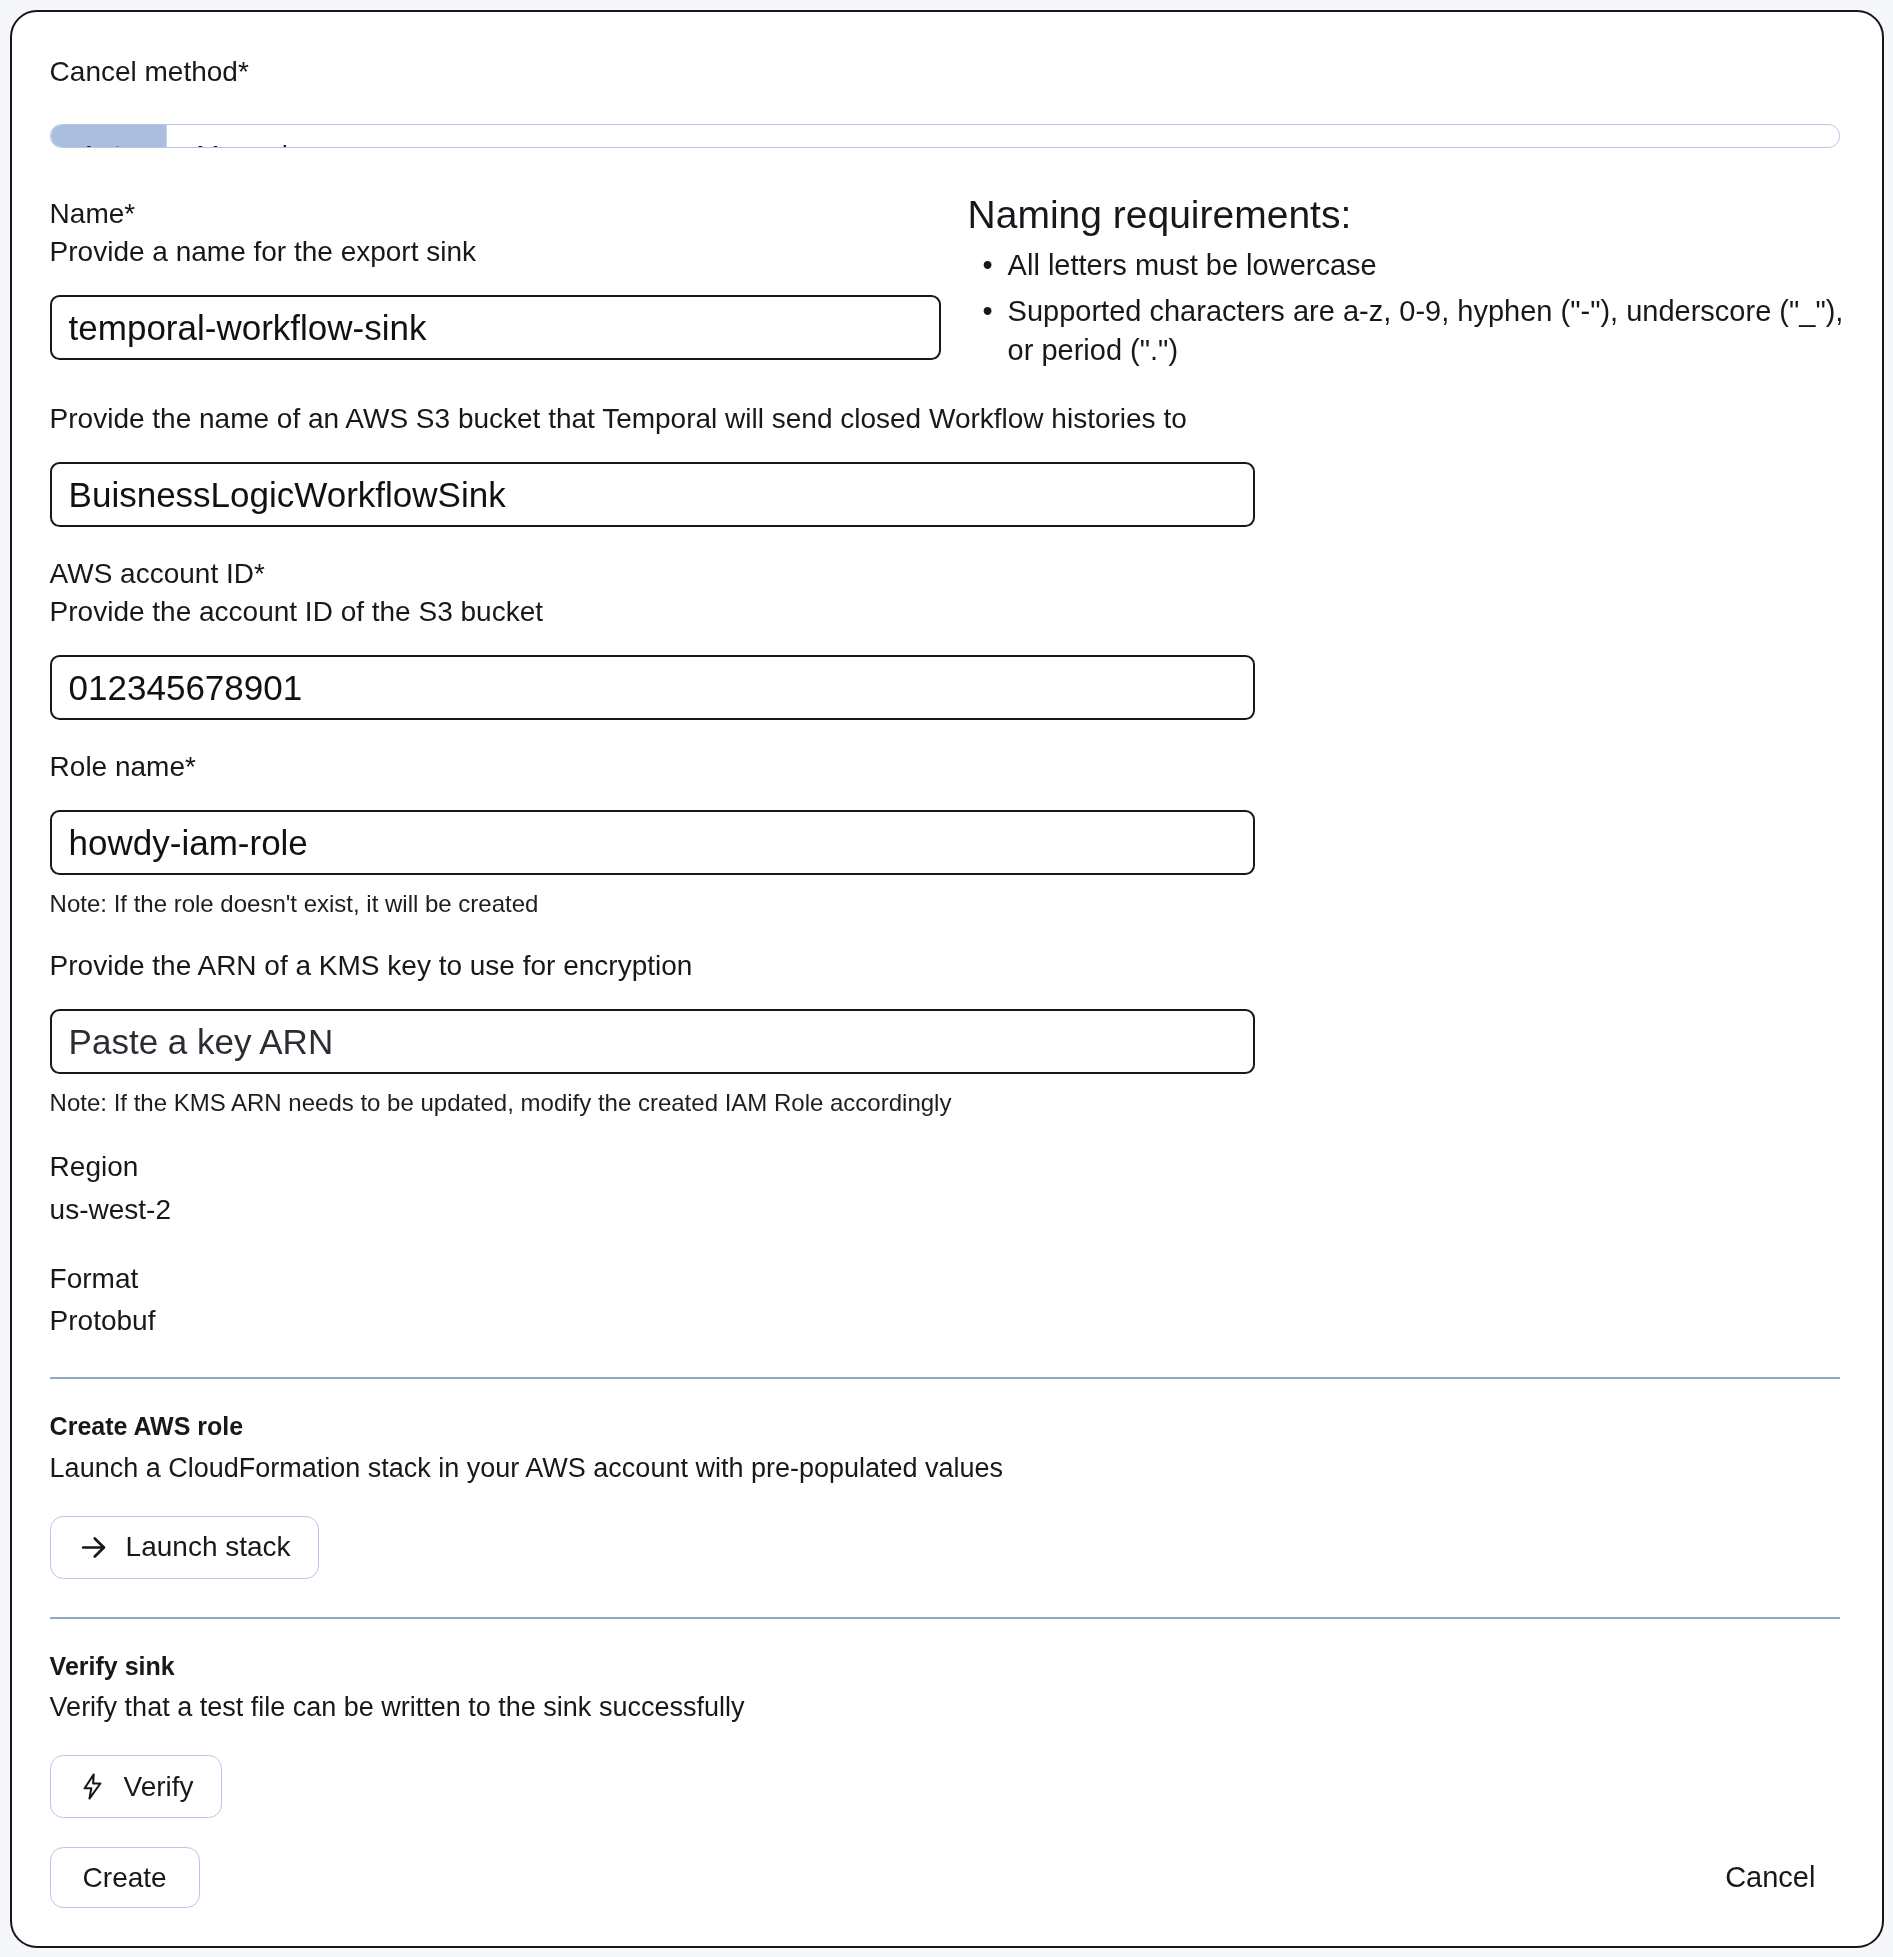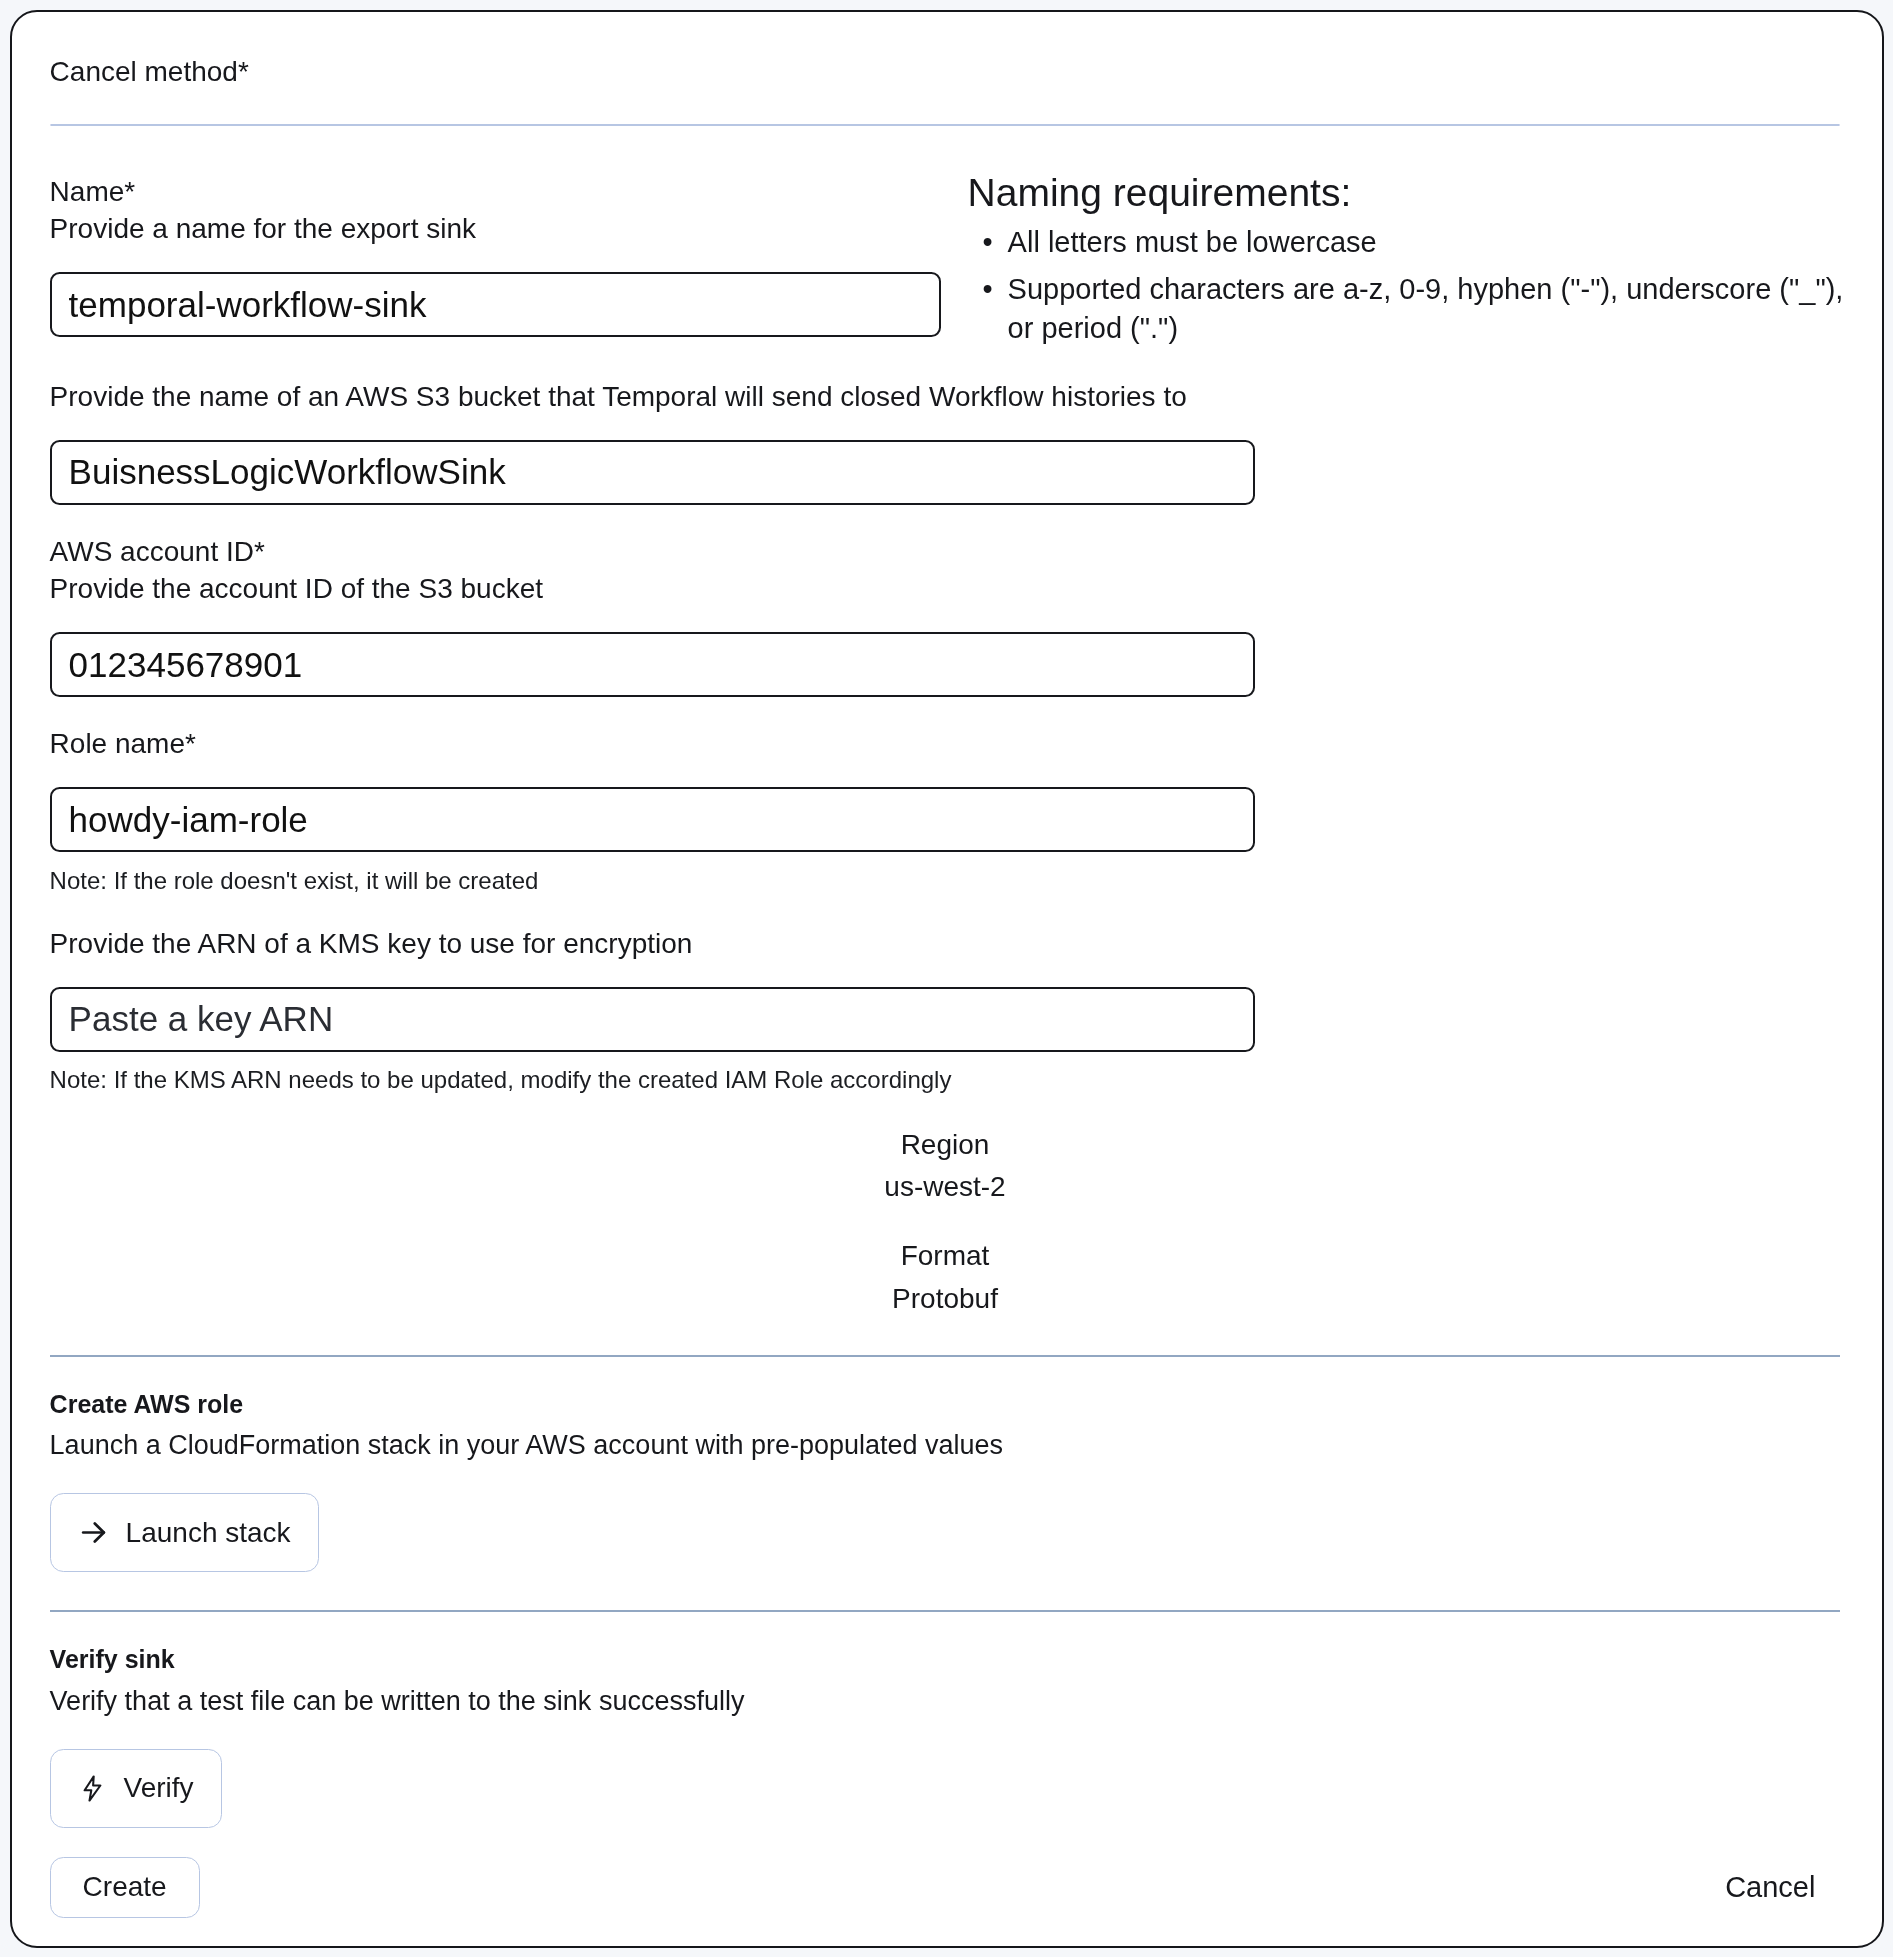--- a/index.html
+++ b/index.html
@@ -39,29 +39,29 @@
   .toggle-seg + .toggle-seg{border-left:1.4px solid #c9d5ec;}
   .name-row{display:flex;margin-top:48px;}
   .name-col{width:891px;flex:0 0 auto;}
   .req-col{margin-left:27px;width:879px;flex:0 0 auto;}
   .req-title{font-size:39px;line-height:38px;}
   .req-list{margin-top:11.5px;}
   .req-item{display:flex;font-size:29px;line-height:39px;margin-top:7.6px;}
   .req-bullet{flex:0 0 40px;text-align:center;}
   .req-text{flex:1;}
   .note{font-size:24px;line-height:29px;margin-top:13.4px;color:#1c1e22;}
-  .kv{margin-top:32.5px;text-align:center;}
+  .kv{margin-top:32.5px;}
   .kv-value{font-size:28px;line-height:36px;margin-top:6.7px;}
   .divider{border:none;border-top:2.9px solid #92a7c2;margin:38px 0 0 0;}
   .block-title{font-size:25px;line-height:32px;font-weight:bold;margin-top:31px;}
   .block-desc{font-size:27px;line-height:34px;margin-top:8.6px;}
   .outline-btn{
     display:inline-flex;align-items:center;gap:17px;
     border:1.9px solid #b7c6e3;border-radius:13.4px;background:#fff;
-    font-size:28px;height:79px;padding:0 27px;margin-top:31px;
+    font-size:28px;height:63px;padding:0 27px;margin-top:31px;
     font-family:inherit;color:#17181c;cursor:pointer;
   }
   .btn-icon{display:inline-flex;align-items:center;}
   .btn-icon svg{display:block;}
   .footer{display:flex;justify-content:space-between;align-items:center;margin-top:auto;padding-top:29px;}
   .create-btn{
     display:inline-flex;align-items:center;justify-content:center;
     border:1.9px solid #b7c6e3;border-radius:13.4px;background:#fff;
     font-size:28px;height:61px;padding:0 32px;
     font-family:inherit;color:#17181c;cursor:pointer;

